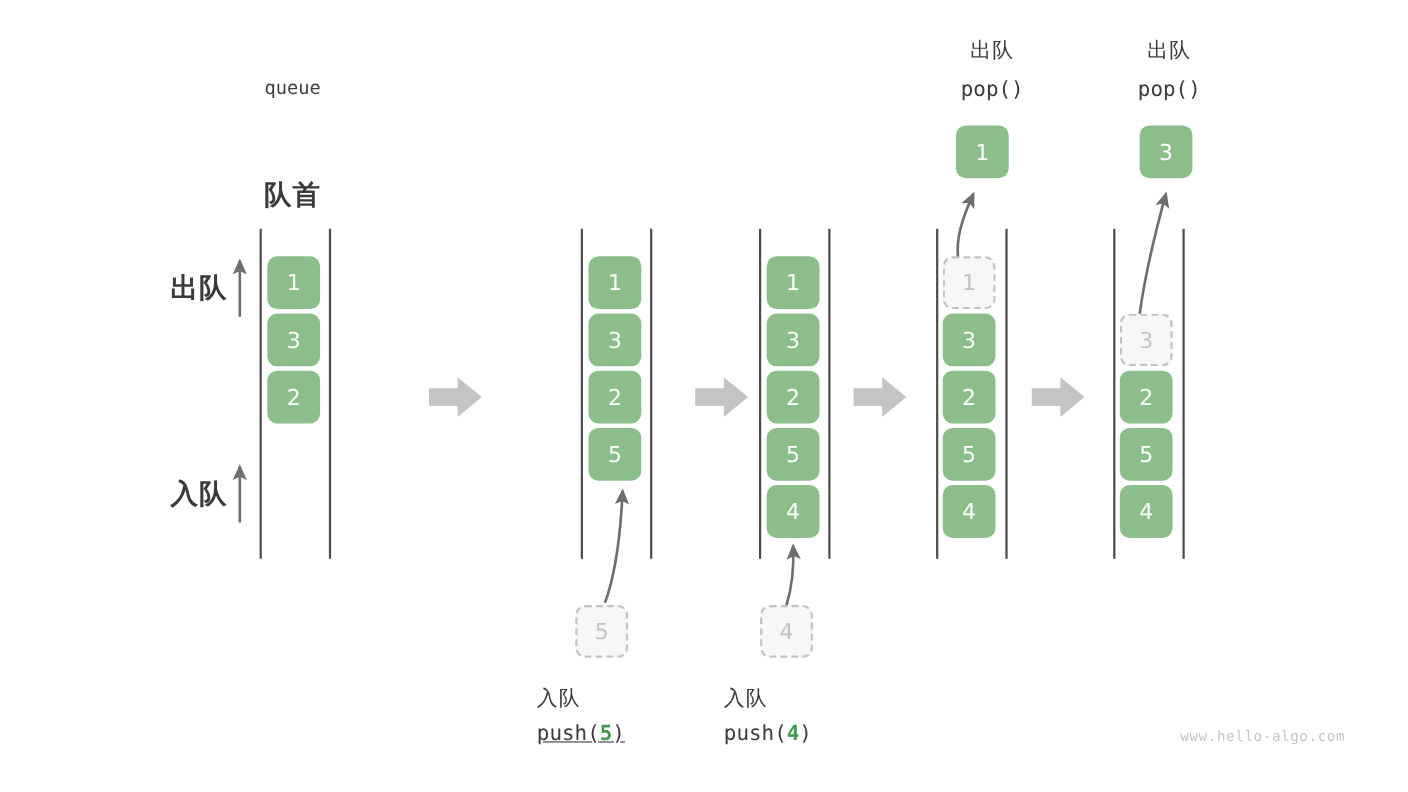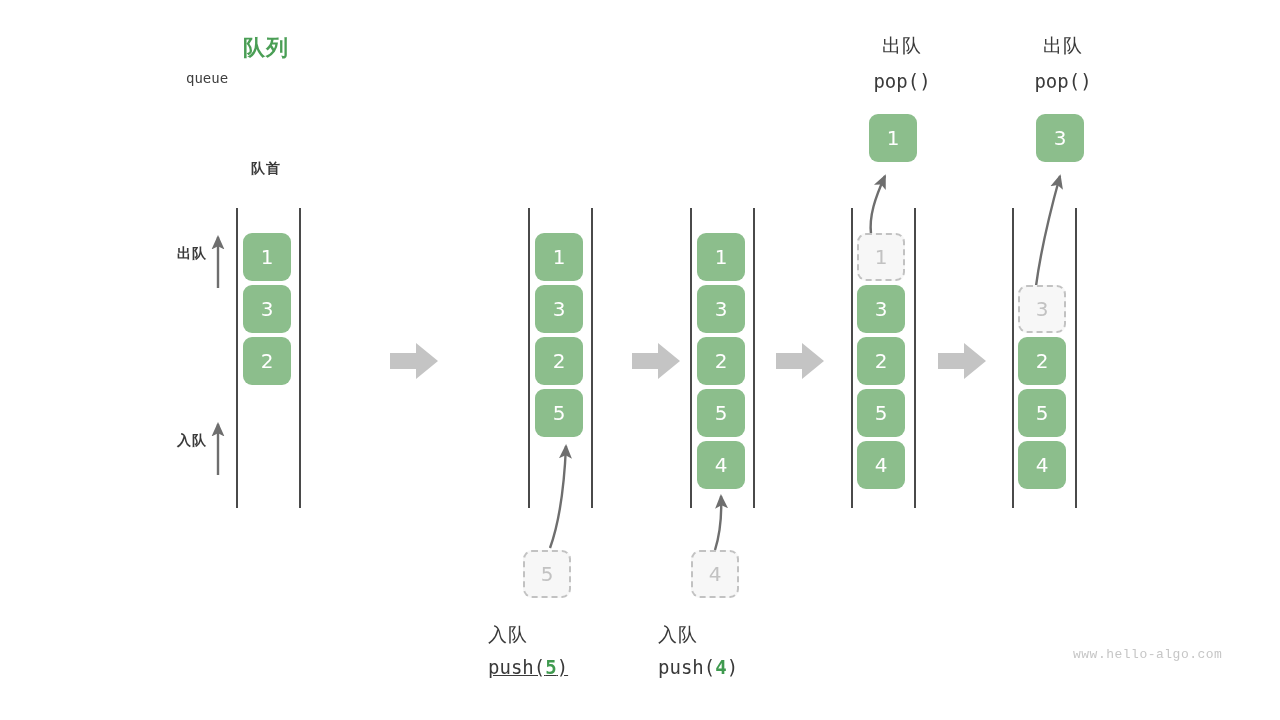--- a/index.html
+++ b/index.html
@@ -26,28 +26,29 @@
     font-family: "DejaVu Sans", "Liberation Sans", sans-serif;
     font-weight: 700;
     font-size: 22px;
     color: #4a9e55;
     text-align: center;
     letter-spacing: 1px;
     white-space: nowrap;
   }
   .title-en {
     font-family: "DejaVu Sans Mono", "Liberation Mono", monospace;
-    font-size: 14px;
+    font-size: 17px;
     color: #3f3f3f;
+    text-align: center;
     white-space: nowrap;
   }
   .side-label {
     font-family: "DejaVu Sans", "Liberation Sans", sans-serif;
     font-weight: 700;
-    font-size: 14px;
+    font-size: 25px;
     color: #3a3a3a;
     text-align: center;
     white-space: nowrap;
     letter-spacing: 1px;
   }
   .op-cn {
     font-family: "DejaVu Sans", "Liberation Sans", sans-serif;
     font-weight: 400;
     font-size: 19px;
     color: #3a3a3a;
@@ -101,21 +102,20 @@
   
   .step-arrow { color: #c4c4c4; }
 
   svg { overflow: visible; display: block; }
 </style>
 </head>
 <body>
 
 <div id="stage">
 
-  <div class="abs title-cn" style="left:186px; top:33px; width:160px;">队列</div>
   <div class="abs title-en" style="left:186px; top:70px; width:160px;">queue</div>
 
   <div class="abs side-label" style="left:186px; top:160px; width:160px;">队首</div>
 
   <div class="abs side-label" style="left:145px; top:245px; width:62px; text-align:right;">出队</div>
   <svg class="abs" style="left:206px; top:232px;" width="24" height="58">
     <defs>
       <marker id="ah-dark" markerWidth="7" markerHeight="7" refX="5.2" refY="3.1" orient="auto" markerUnits="strokeWidth">
         <path d="M0,0.4 L6,3.1 L0,5.8 L1.3,3.1 z" fill="#6e6e6e"></path>
       </marker>
@@ -213,15 +213,15 @@
   </svg>
 
   <div class="abs rail" style="left:1012px; top:208px; height:300px;"></div>
   <div class="abs rail" style="left:1075px; top:208px; height:300px;"></div>
 
   <div class="abs cell ghost" style="left:1018px; top:285px;">3</div>
   <div class="abs cell" style="left:1018px; top:337px;">2</div>
   <div class="abs cell" style="left:1018px; top:389px;">5</div>
   <div class="abs cell" style="left:1018px; top:441px;">4</div>
 
-  <div class="abs watermark" style="left:1073px; top:647px;font-family:Liberation Mono, monospace;">www.hello-algo.com</div>
+  <div class="abs watermark" style="left:1073px; top:663px;">www.hello-algo.com</div>
 
 </div>
 
 </body></html>

